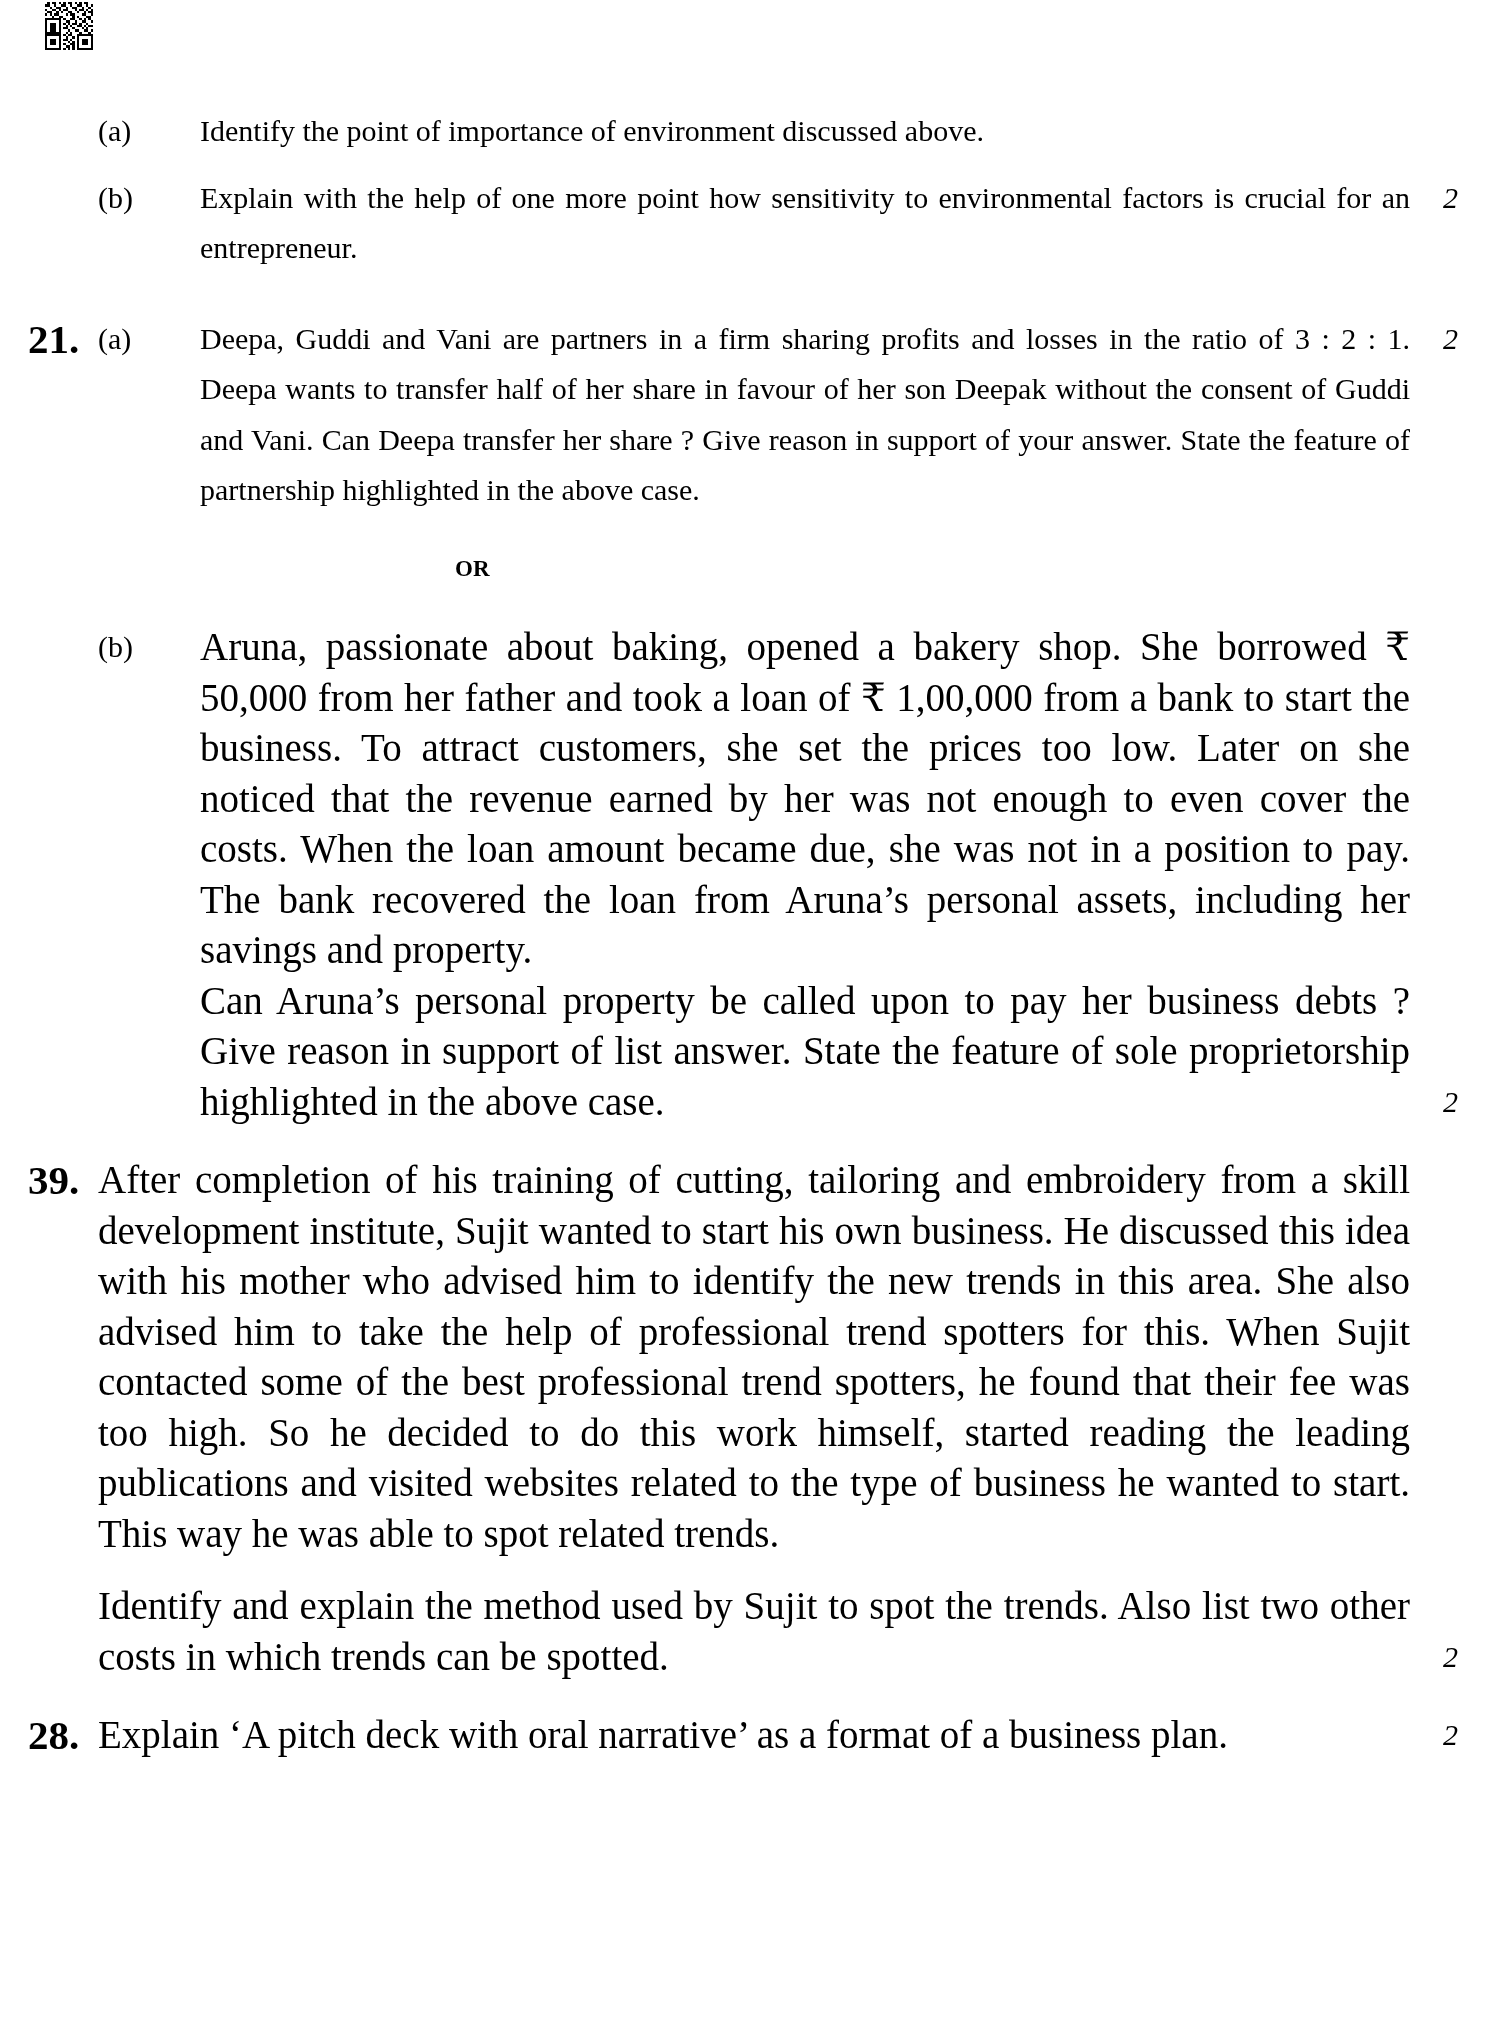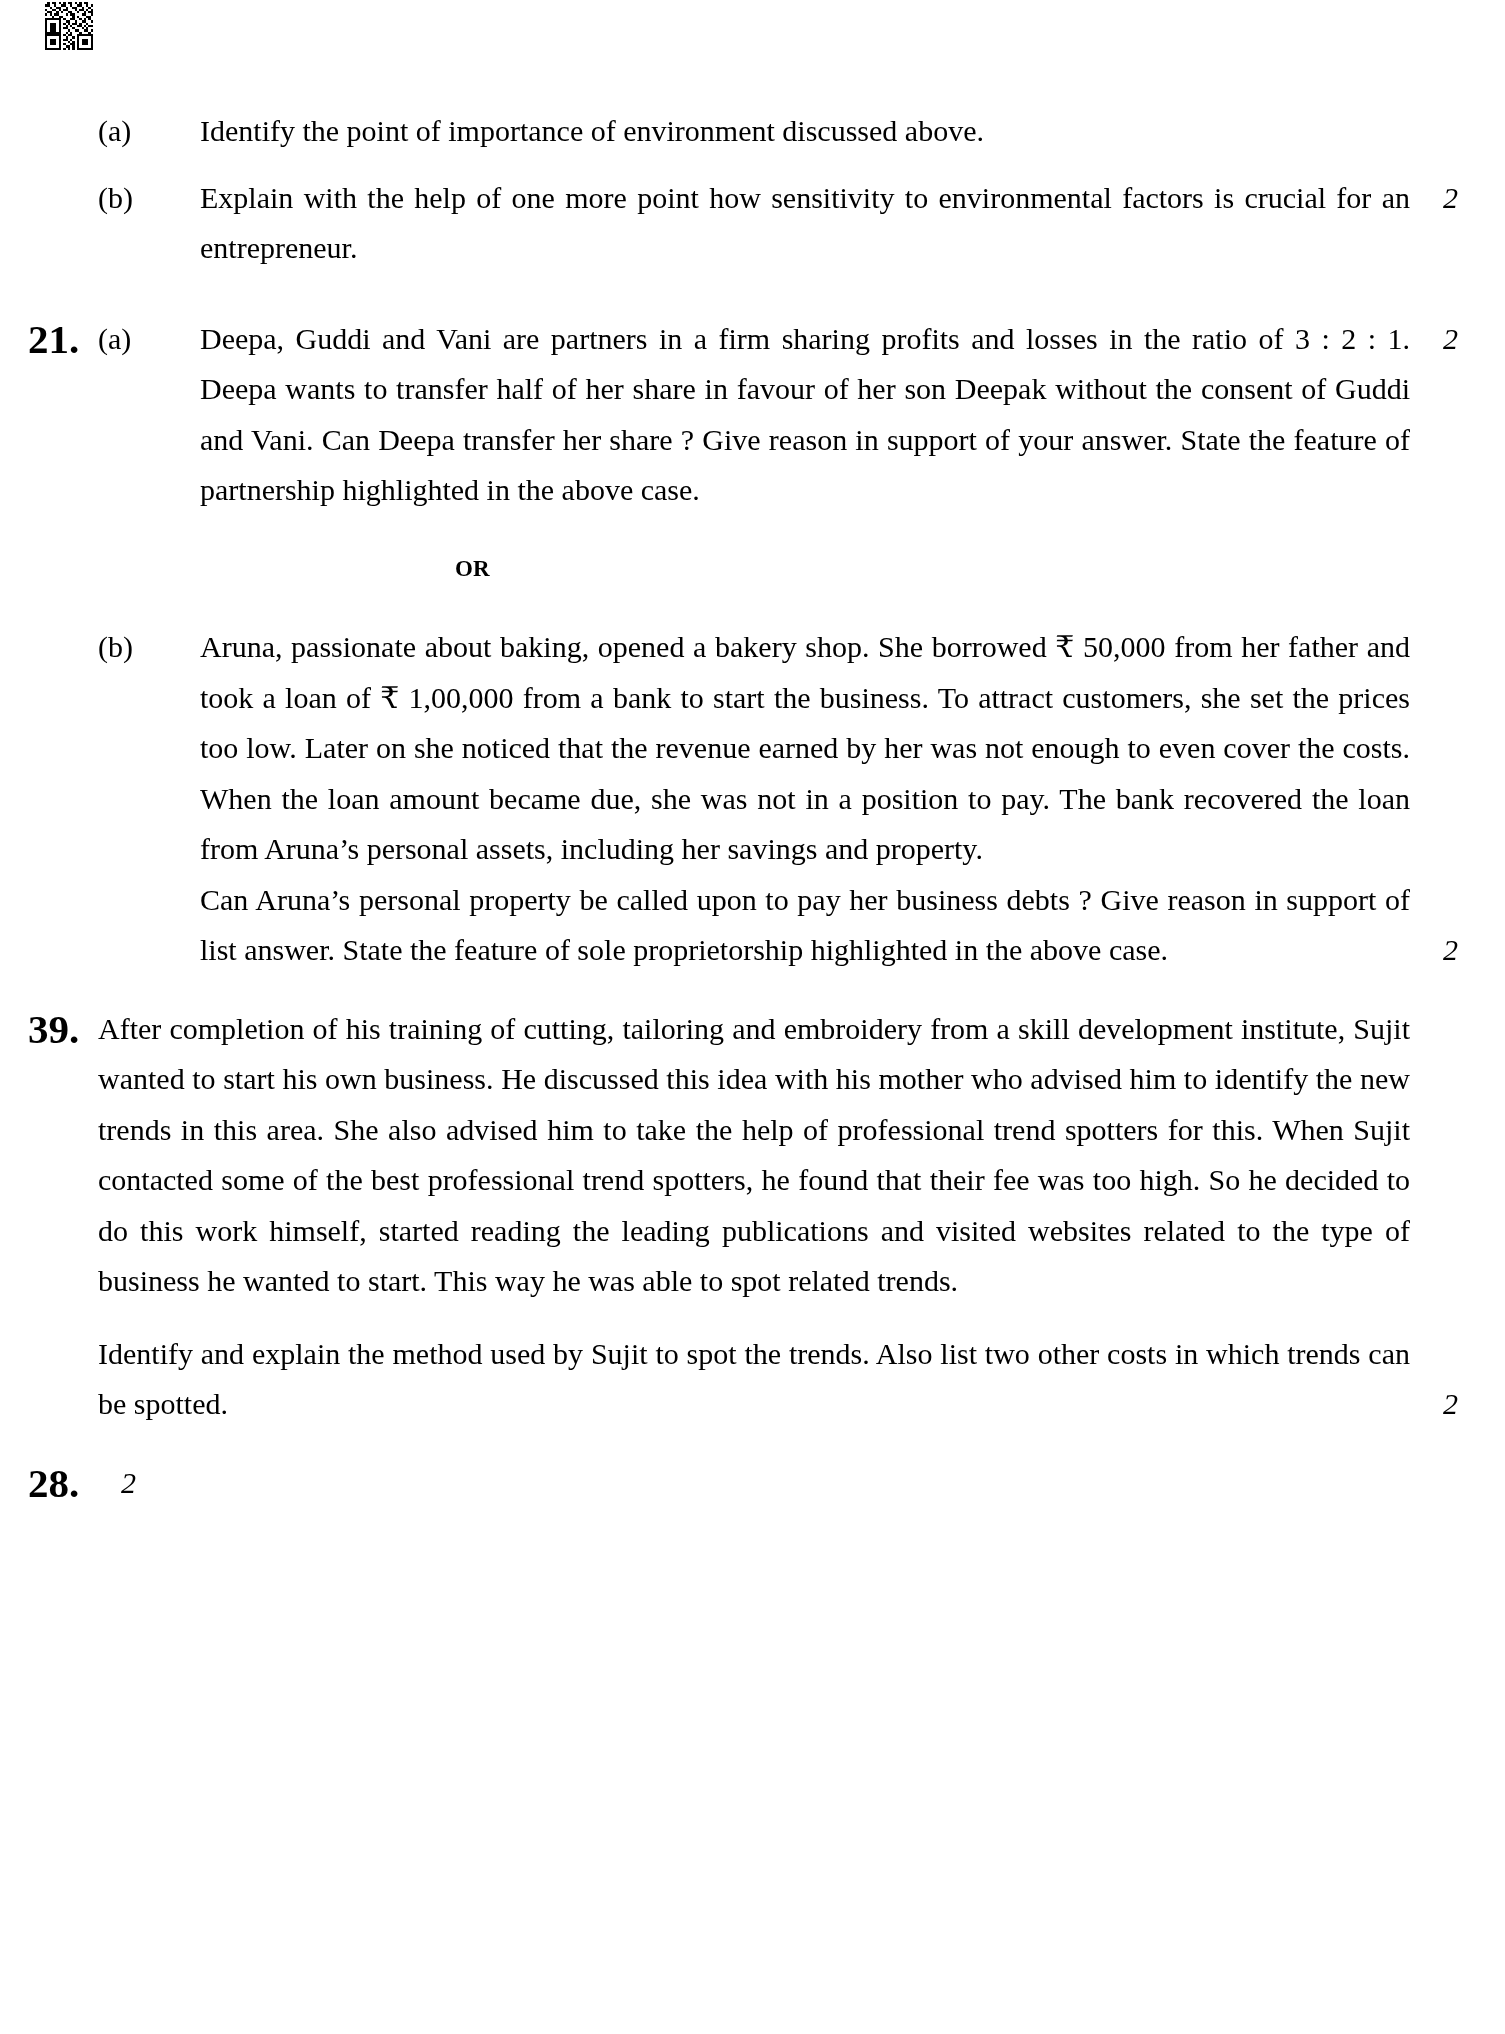--- a/index.html
+++ b/index.html
@@ -99,21 +99,21 @@
   .or-line {
     text-align: left;
     font-weight: bold;
     font-size: 23px;
     line-height: 50.5px;
     padding-left: 455px;
   }
 
   .sub-para {
     margin: 0;
-    font-size: 30px;
+    font-size: 39px;
     line-height: 50.5px;
     text-align: justify;
     text-justify: inter-word;
   }
 </style>
 </head>
 <body>
 
 <div class="page">
 
@@ -291,17 +291,20 @@
         <p class="sub-para">After completion of his training of cutting, tailoring and embroidery from a skill development institute, Sujit wanted to start his own business. He discussed this idea with his mother who advised him to identify the new trends in this area. She also advised him to take the help of professional trend spotters for this. When Sujit contacted some of the best professional trend spotters, he found that their fee was too high. So he decided to do this work himself, started reading the leading publications and visited websites related to the type of business he wanted to start. This way he was able to spot related trends.</p>
         <p class="sub-para" style="margin-top:22px;">Identify and explain the method used by Sujit to spot the trends. Also list two other costs in which trends can be spotted.</p>
       </div>
       <div class="col-marks" style="align-self:flex-end;">2</div>
     </div>
 
     <div class="gap-md"></div>
 
     <div class="qrow">
       <div class="col-num">28.</div>
+      <div class="col-text nolabel">
+        <p class="sub-para flush">Explain ‘A pitch deck with oral narrative’ as a format of a business plan.</p>
+      </div>
       <div class="col-marks">2</div>
     </div>
 
   </div>
 </div>
 
 </body></html>

